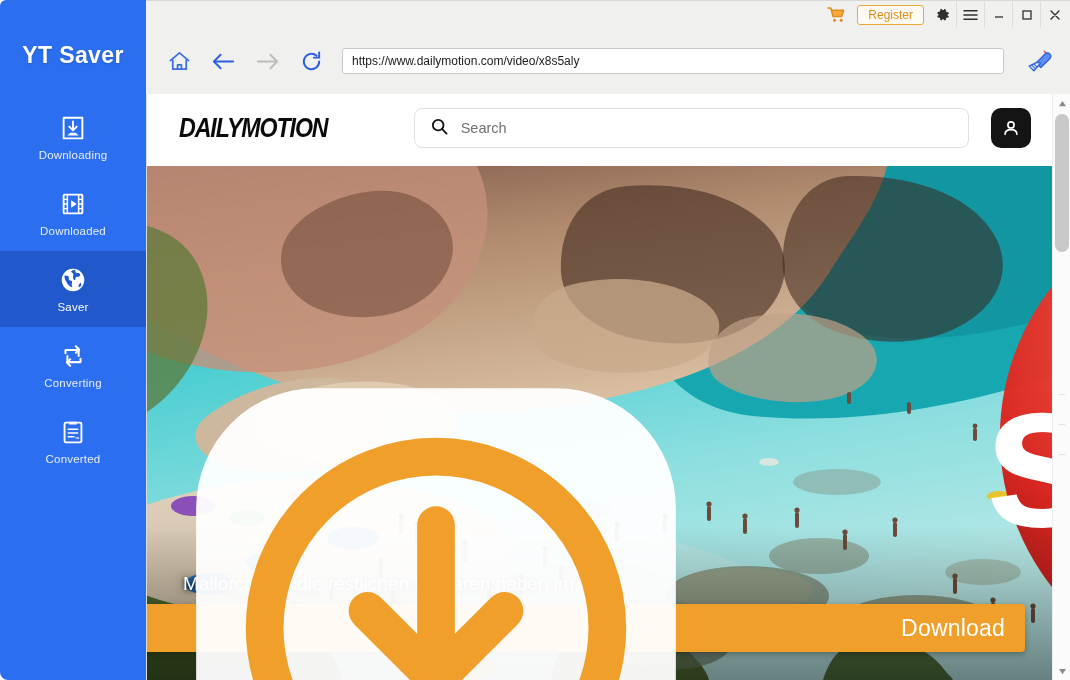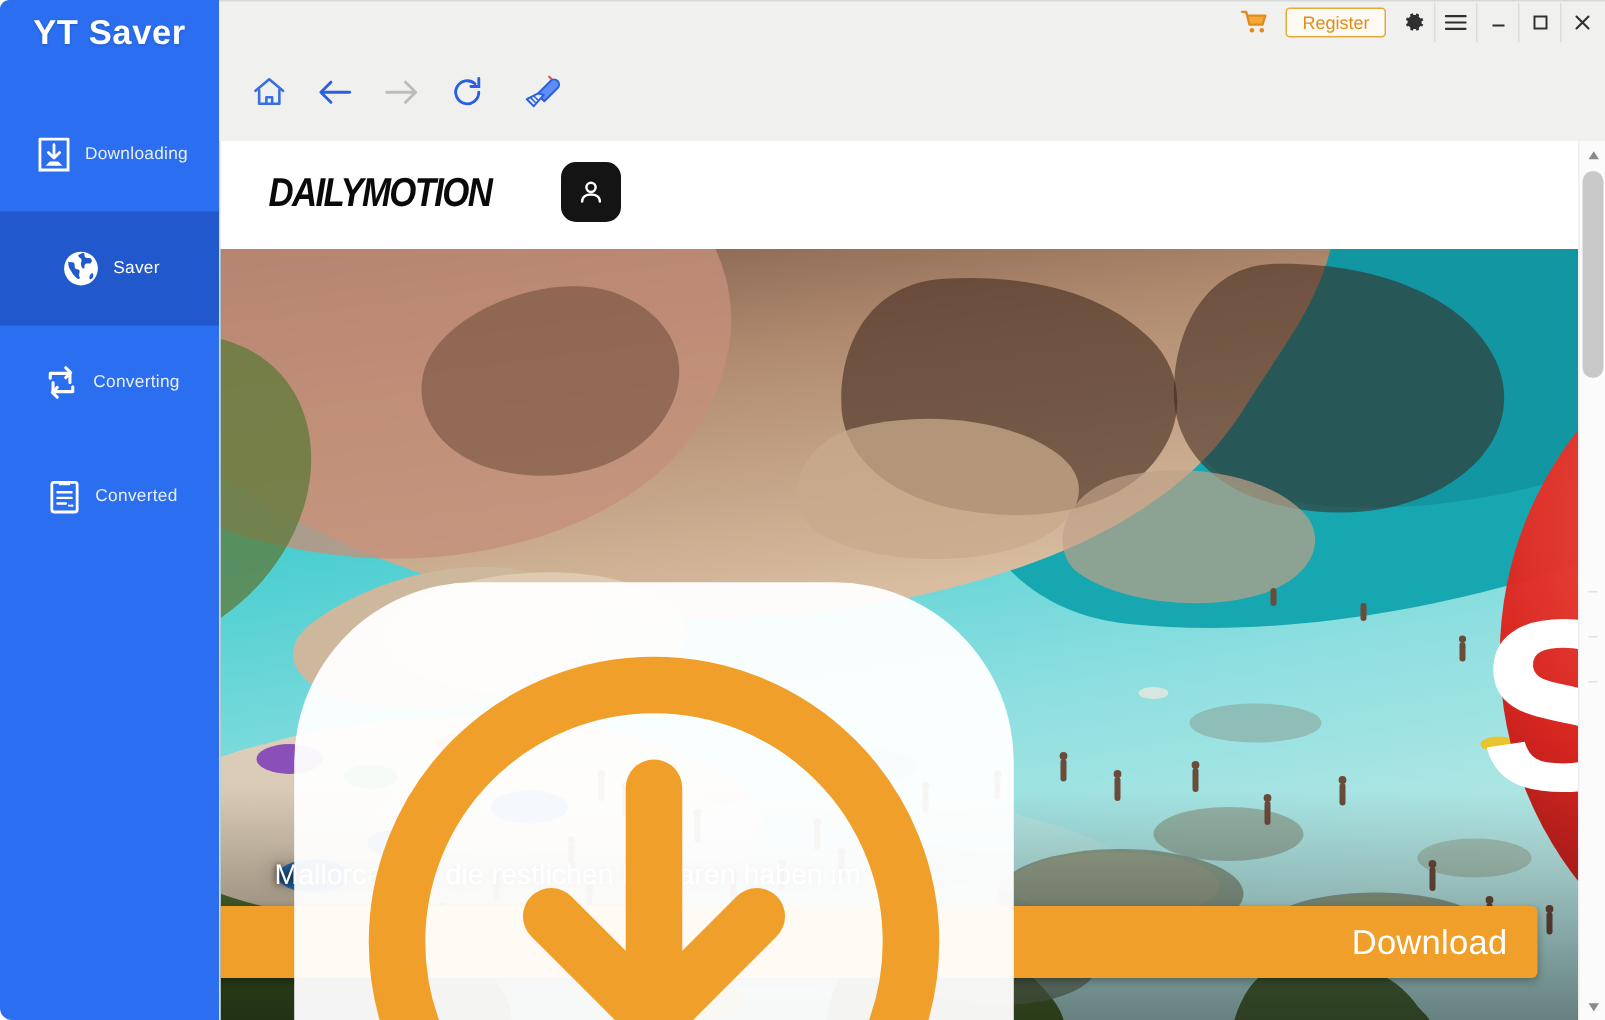--- a/index.html
+++ b/index.html
@@ -21,33 +21,33 @@
   .sidebar {
     position: absolute;
     left: 0; top: 0;
     width: 146px; height: 680px;
     background: #2b6ef0;
     border-radius: 6px 0 0 8px;
     overflow: hidden;
     z-index: 5;
   }
   .brand {
-    margin-top: 8px;
+    margin-top: 42px;
     text-align: center;
     color: #ffffff;
     font-size: 23px;
     font-weight: bold;
     letter-spacing: 0.4px;
     text-shadow: 0 1px 2px rgba(0,0,0,0.18);
   }
   .nav { margin-top: 30px; }
   .nav-item {
     height: 76px;
     display: flex;
-    flex-direction: row;
+    flex-direction: column;
     align-items: center;
     justify-content: center;
     gap: 6px;
     cursor: pointer;
   }
   .nav-item.active { background: #2159cc; }
   .nav-ico { width: 30px; height: 30px; display:block; }
   .nav-label {
     color: #e8eefc;
     font-size: 11.5px;
@@ -273,20 +273,31 @@
         <span class="nav-ico">
           <svg viewBox="0 0 32 32" fill="none" stroke="#ffffff" stroke-width="2">
             <path d="M6 5h20M6 5v22h20V5" stroke-linecap="round"></path>
             <path d="M16 9v9M12 14.5l4 4 4-4" stroke-linecap="round" stroke-linejoin="round"></path>
             <path d="M10 24h12l-3-3h-6l-3 3z" fill="#ffffff" stroke="none"></path>
           </svg>
         </span>
         <span class="nav-label">Downloading</span>
       </div>
 
+      <div class="nav-item">
+        <span class="nav-ico">
+          <svg viewBox="0 0 32 32" fill="none" stroke="#ffffff" stroke-width="2">
+            <rect x="6" y="6" width="20" height="20" rx="1"></rect>
+            <path d="M10 6v20M22 6v20" stroke-width="1.6"></path>
+            <path d="M6 11h4M6 16h4M6 21h4M22 11h4M22 16h4M22 21h4" stroke-width="1.4"></path>
+            <path d="M14 12l6 4-6 4z" fill="#ffffff" stroke="none"></path>
+          </svg>
+        </span>
+        <span class="nav-label">Downloaded</span>
+      </div>
 
       <div class="nav-item active">
         <span class="nav-ico">
           <svg viewBox="0 0 32 32">
             <circle cx="16" cy="16" r="12" fill="#ffffff"></circle>
             <path d="M7 11c2 1 3 0 4 1s0 3 1 4 3 0 3 2-1 3 0 4-1 2-2 1-3-3-4-5-2-3-2-5 0-2 0-2z" fill="#2159cc"></path>
             <path d="M18 5c1 1 0 2 1 3s3 0 4 1 1 2 0 3-3 0-4 1 0 3-1 3-2-1-2-3 1-3 0-4-2-1-2-2 3-2 4-2z" fill="#2159cc"></path>
             <path d="M24 19c1 1 1 3 0 4s-2 1-2 0 0-2 1-3 1-1 1-1z" fill="#2159cc"></path>
           </svg>
         </span>
@@ -377,34 +388,44 @@
         <path d="M4 13h19"></path>
           <path d="M17 6l7 7-7 7"></path>
       </svg>
     </div>
     <div class="tb-ico">
       <svg width="25" height="25" viewBox="0 0 26 26" fill="none" stroke="#2b5fe0" stroke-width="2" stroke-linecap="round">
         <path d="M21 13a8 8 0 11-2.6-5.9"></path>
         <path d="M21 3.5V9h-5.5"></path>
       </svg>
     </div>
+    <div class="url-bar" title="Enter or paste a video URL">https://www.dailymotion.com/video/x8s5aly</div>
     <div class="broom">
       <svg width="28" height="28" viewBox="0 0 30 30" fill="none">
         <path d="M20.5 4.5l2.6 2.6" stroke="#e8584f" stroke-width="1.6" stroke-linecap="round"></path>
         <path d="M21.5 7.5L12 17l5 5 9.5-9.5a3.5 3.5 0 00-5-5z" fill="#5d8ef5" stroke="#2b5fe0" stroke-width="1.4" stroke-linejoin="round"></path>
         <path d="M12.6 16.4L4.5 20.5l5 5 7.1-8.1z" fill="#e8eefc" stroke="#2b5fe0" stroke-width="1.4" stroke-linejoin="round"></path>
         <path d="M7 19.2l3.8 3.8M9.4 18l3.6 3.6" stroke="#2b5fe0" stroke-width="1.1"></path>
       </svg>
     </div>
   </div>
 
   <div class="page">
 
     <div class="dm-header">
       <div class="dm-logo">DAILYMOTION</div>
+      <div class="dm-search">
+        <span>
+          <svg width="17" height="17" viewBox="0 0 18 18" fill="none" stroke="#0f0f0f" stroke-width="1.9" stroke-linecap="round">
+            <circle cx="7.6" cy="7.6" r="5.6"></circle>
+              <path d="M11.8 11.8L16.5 16.5"></path>
+          </svg>
+        </span>
+        <span class="dm-search-ph">Search</span>
+      </div>
       <div class="avatar-btn">
         <svg width="20" height="20" viewBox="0 0 22 22" fill="none" stroke="#ffffff" stroke-width="1.8" stroke-linecap="round">
           <circle cx="11" cy="7.6" r="3.4"></circle>
           <path d="M4.5 18c0-3.4 2.9-5.2 6.5-5.2s6.5 1.8 6.5 5.2"></path>
         </svg>
       </div>
     </div>
 
     <div class="video">
       <svg viewBox="0 0 906 514" preserveAspectRatio="none">

